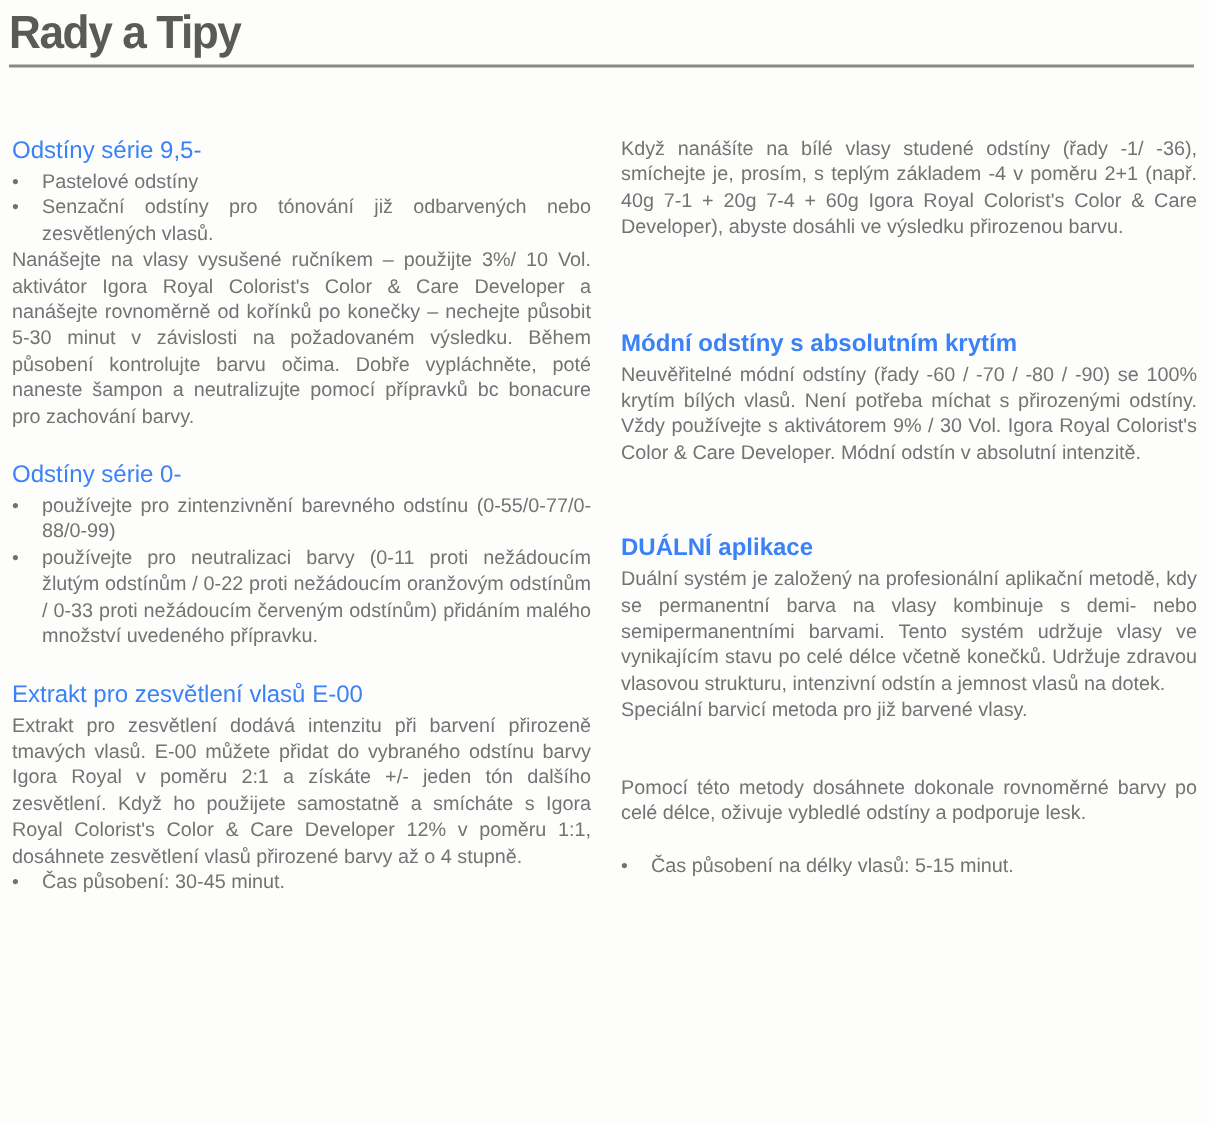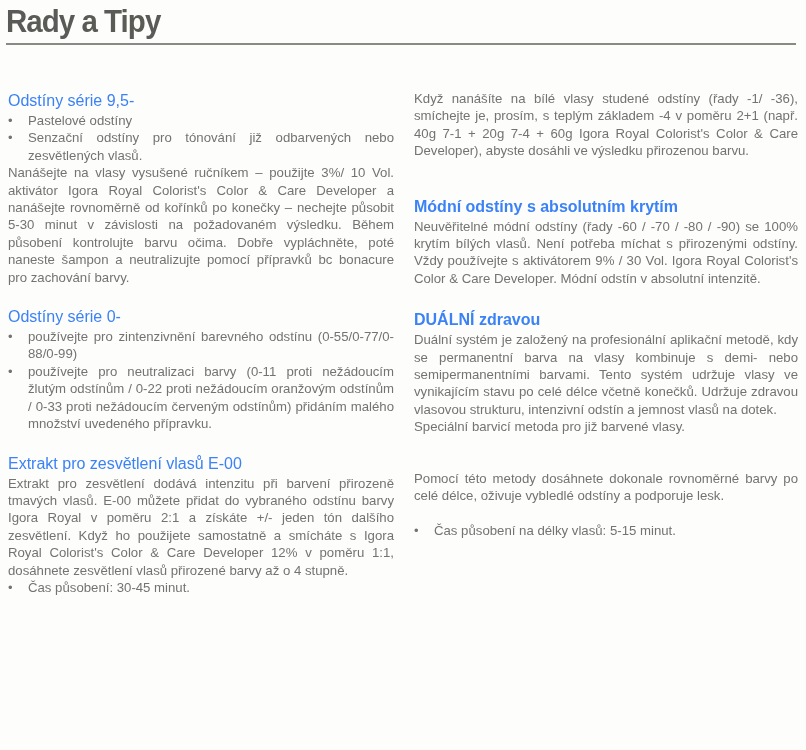--- a/index.html
+++ b/index.html
@@ -19,21 +19,21 @@
       position: absolute; left: 6px; top: 43px; width: 790px; height: 2px;
       background: #8a8a84;
     }
     .col { position: absolute; }
     .col-left { left: 8px; top: 90px; width: 386px; }
     .col-right { left: 414px; top: 90px; width: 384px; }
     h2 {
       margin: 0; font-size: 16px; font-weight: normal; color: #3b82f6;
       line-height: 22px;
     }
-    h2.bold { font-weight: bold; }
+    h2.bold { font-weight: bold; margin-top: 23px; }
     p, li {
       font-size: 13.2px; line-height: 17.4px; margin: 0; color: #737373;
       text-align: justify;
     }
     ul { margin: 0; padding: 0; list-style: none; }
     li { position: relative; padding-left: 20px; }
     li::before {
       content: "•"; position: absolute; left: 0; top: 0; font-size: 13px;
     }
     .section { margin-bottom: 0; }
@@ -77,21 +77,21 @@
   <section class="section">
     <p>Když nanášíte na bílé vlasy studené odstíny (řady -1/ -36), smíchejte je, prosím, s teplým základem -4 v poměru 2+1 (např. 40g 7-1 + 20g 7-4 + 60g Igora Royal Colorist's Color &amp; Care Developer), abyste dosáhli ve výsledku přirozenou barvu.</p>
   </section>
   <div class="gap-md" style="height:36px"></div>
   <section class="section">
     <h2 class="bold">Módní odstíny s absolutním krytím</h2>
     <p>Neuvěřitelné módní odstíny (řady -60 / -70 / -80 / -90) se 100% krytím bílých vlasů. Není potřeba míchat s přirozenými odstíny. Vždy používejte s aktivátorem 9% / 30 Vol. Igora Royal Colorist's Color &amp; Care Developer. Módní odstín v absolutní intenzitě.</p>
   </section>
   <div class="gap-md" style="height:22px"></div>
   <section class="section">
-    <h2 class="bold">DUÁLNÍ zdravou</h2>
+    <h2 class="bold">DUÁLNÍ aplikace</h2>
     <p>Duální systém je založený na profesionální aplikační metodě, kdy se permanentní barva na vlasy kombinuje s demi- nebo semipermanentními barvami. Tento systém udržuje vlasy ve vynikajícím stavu po celé délce včetně konečků. Udržuje zdravou vlasovou strukturu, intenzivní odstín a jemnost vlasů na dotek.</p>
     <p>Speciální barvicí metoda pro již barvené vlasy.</p>
     <div class="gap-sm"></div>
     <div class="gap-sm"></div>
     <p>Pomocí této metody dosáhnete dokonale rovnoměrné barvy po celé délce, oživuje vybledlé odstíny a podporuje lesk.</p>
     <div class="gap-sm"></div>
     <ul>
       <li>Čas působení na délky vlasů: 5-15 minut.</li>
     </ul>
   </section>

